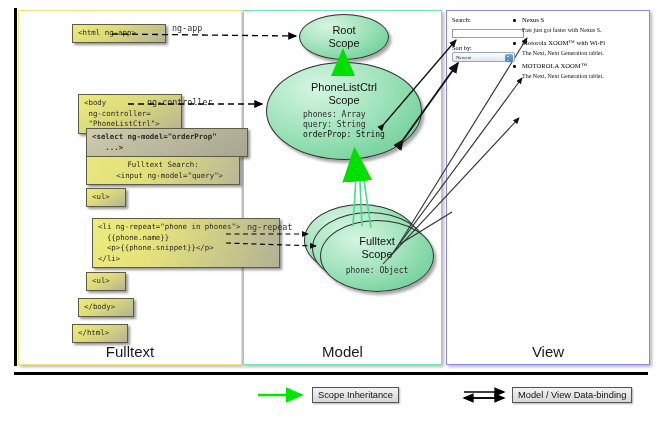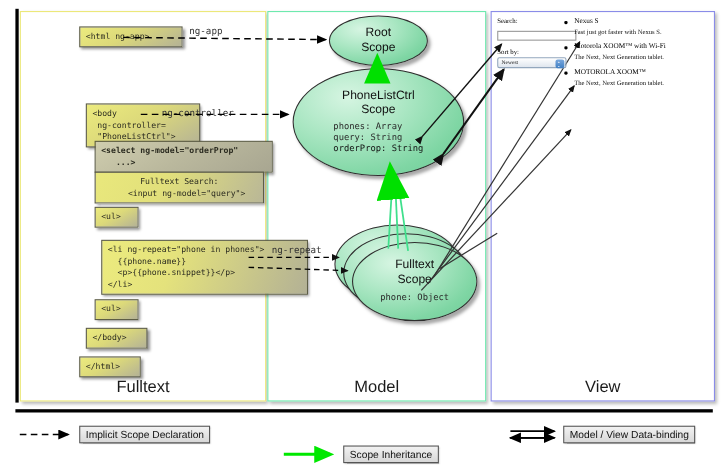--- a/index.html
+++ b/index.html
@@ -353,33 +353,22 @@
     <div class="phone-item">
       <div class="phone-name">MOTOROLA XOOM™</div>
       <div class="phone-snip">The Next, Next Generation tablet.</div>
     </div>
   </div>
 
   <div class="legend-rule"></div>
 
   <div class="legend">
 
-    <div class="legend-item" style="left:0px; top:0px;">
-      <svg width="58" height="16">
-        <defs>
-          <marker id="lg-a1" markerWidth="7" markerHeight="7" refX="6" refY="3" orient="auto">
-            <path d="M0,0 L7,3 L0,6 z" fill="#000"></path>
-          </marker>
-        </defs>
-        <line x1="4" y1="8" x2="48" y2="8" stroke="#000" stroke-width="1.5" stroke-dasharray="6,4" marker-end="url(#lg-a1)"></line>
-      </svg>
-      <div class="legend-box">Implicit Scope Declaration</div>
-    </div>
-
-    <div class="legend-item" style="left:240px; top:18px;">
+
+    <div class="legend-item" style="left:240px; top:0px;">
       <svg width="58" height="16">
         <defs>
           <marker id="lg-a2" markerWidth="7" markerHeight="7" refX="5.5" refY="3" orient="auto">
             <path d="M0,0 L7,3 L0,6 z" fill="#00e800"></path>
           </marker>
         </defs>
         <line x1="4" y1="8" x2="46" y2="8" stroke="#00e800" stroke-width="2.6" marker-end="url(#lg-a2)"></line>
       </svg>
       <div class="legend-box">Scope Inheritance</div>
     </div>

